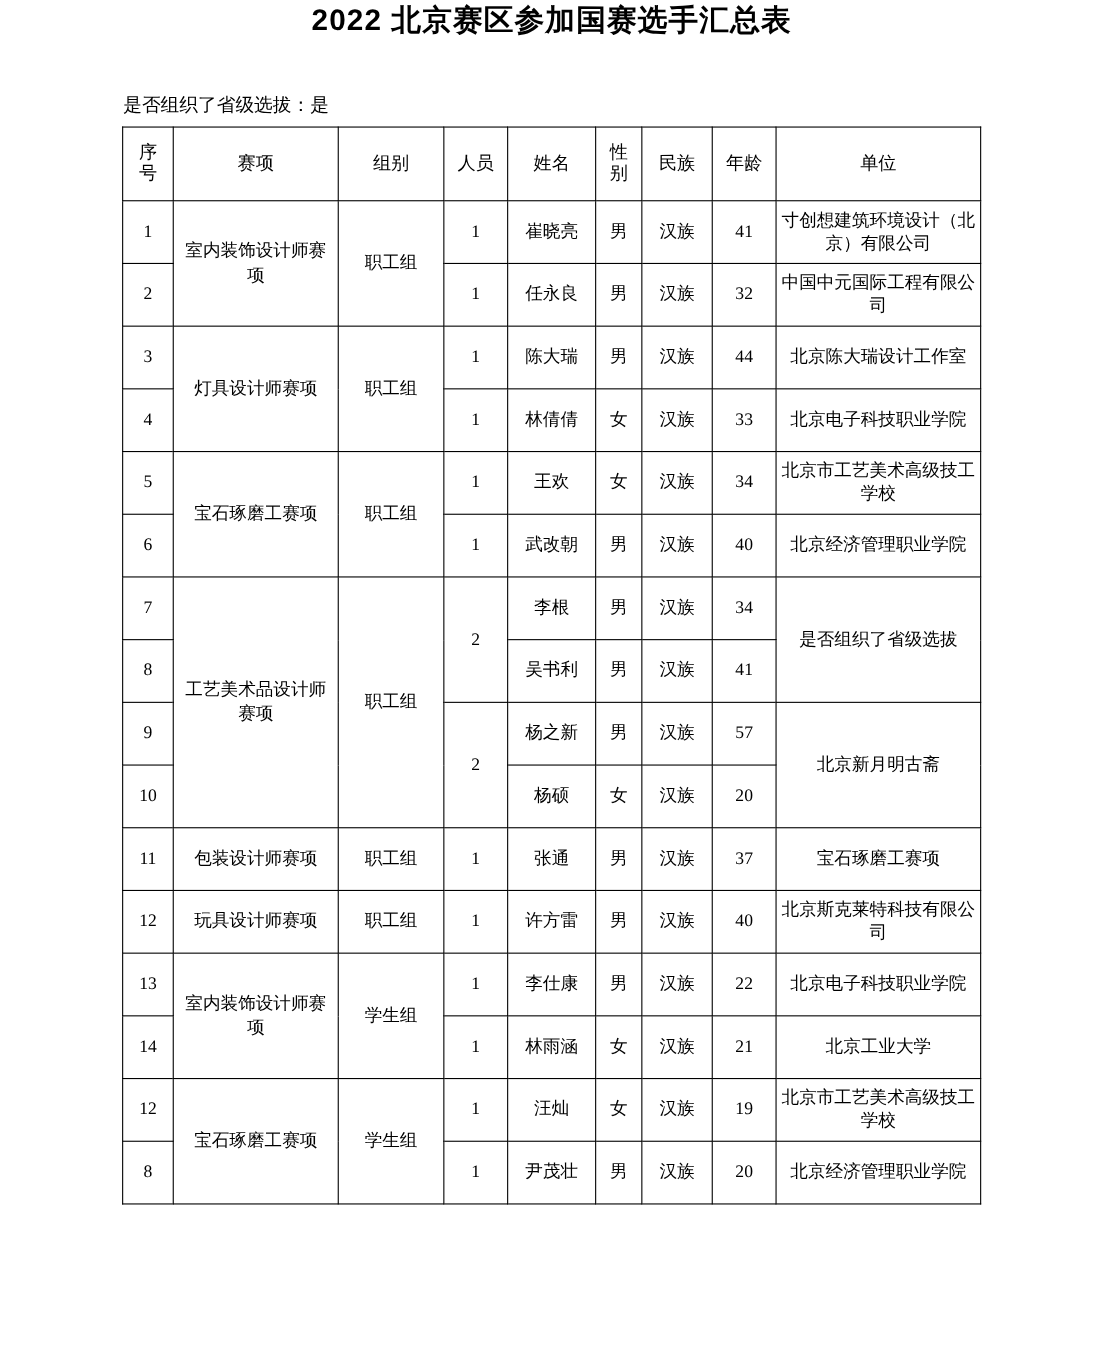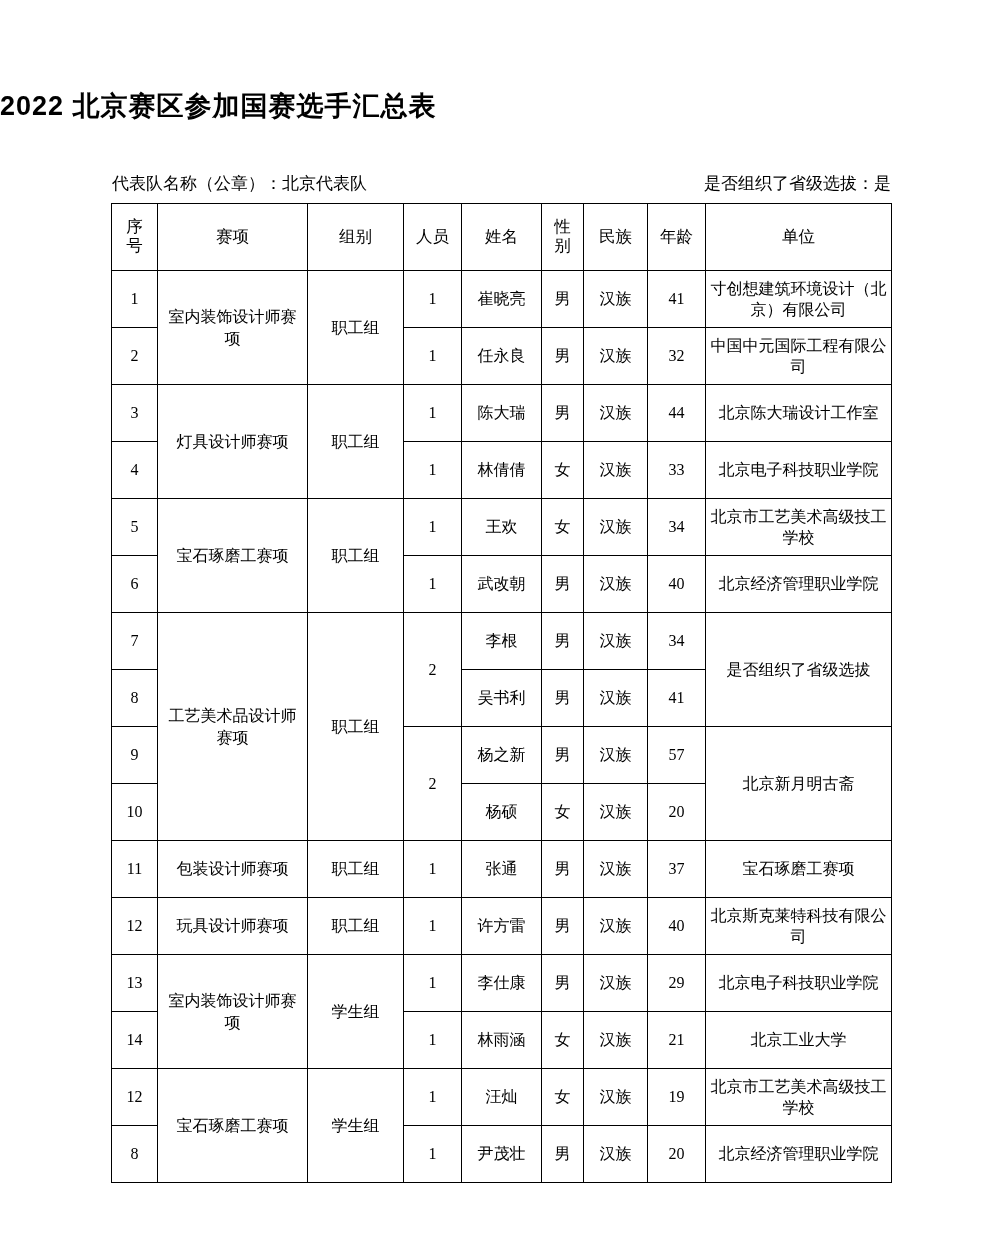--- a/index.html
+++ b/index.html
@@ -15,25 +15,24 @@
     position: relative;
   }
   .page {
     width: 1003px;
     height: 1240px;
     box-sizing: border-box;
     padding: 0;
     position: relative;
   }
   .doc-title {
-    text-align: left;
+    text-align: center;
     font-size: 27px;
     font-weight: bold;
     letter-spacing: 1px;
-    margin-top: 88px;
     font-family: "Liberation Sans", "DejaVu Sans", sans-serif;
   }
   .meta-row {
     display: flex;
     justify-content: space-between;
     align-items: flex-end;
     margin: 48px 112px 8px 112px;
     font-size: 17px;
   }
   .meta-left, .meta-right {
@@ -76,21 +75,20 @@
   }
 </style>
 </head>
 <body>
 
 <div class="page">
 
   <div class="doc-title">2022 北京赛区参加国赛选手汇总表</div>
 
   <div class="meta-row">
-    <div class="meta-left">代表队名称（公章）：北京代表队</div>
     <div class="meta-right">是否组织了省级选拔：是</div>
   </div>
 
   <table class="main">
     <colgroup>
       <col class="col-idx">
         <col class="col-event">
         <col class="col-group">
         <col class="col-count">
       <col class="col-name">
@@ -249,21 +247,21 @@
       </tr>
 
       <tr>
         <td class="row-cell">13</td>
         <td rowspan="2">室内装饰设计师赛项</td>
         <td rowspan="2">学生组</td>
         <td>1</td>
         <td>李仕康</td>
         <td>男</td>
         <td>汉族</td>
-        <td>29</td>
+        <td>22</td>
         <td>北京电子科技职业学院</td>
       </tr>
 
       <tr>
         <td class="row-cell">14</td>
         <td>1</td>
         <td>林雨涵</td>
         <td>女</td>
         <td>汉族</td>
         <td>21</td>

